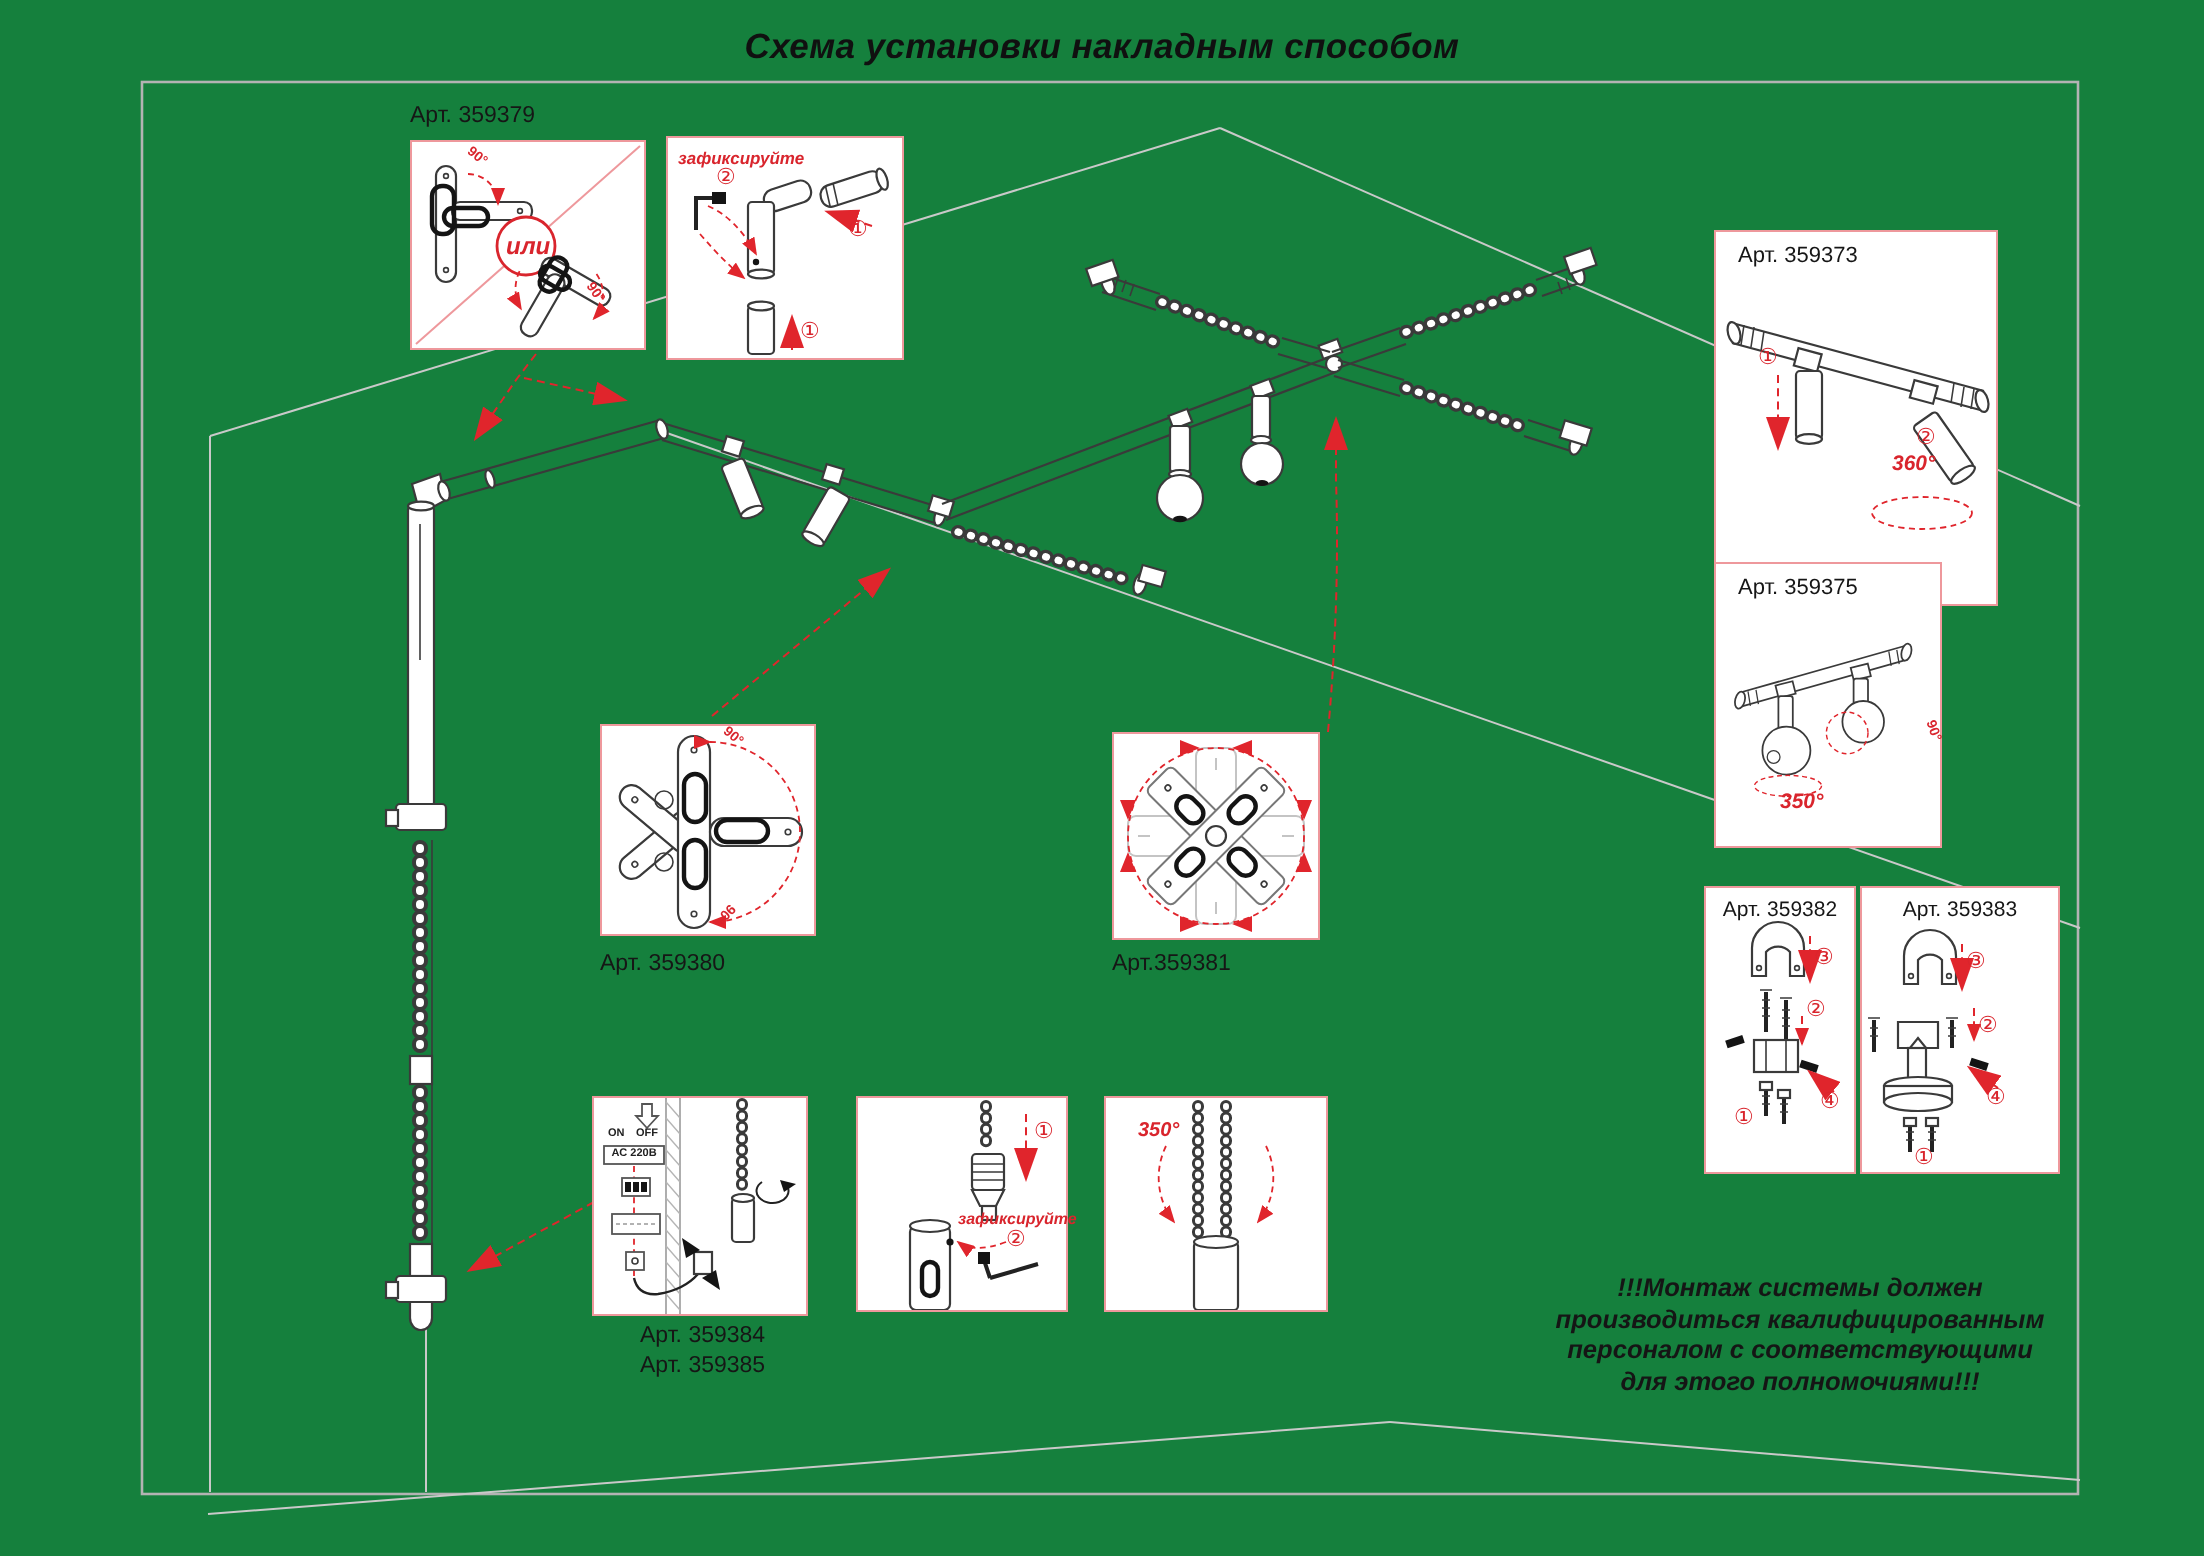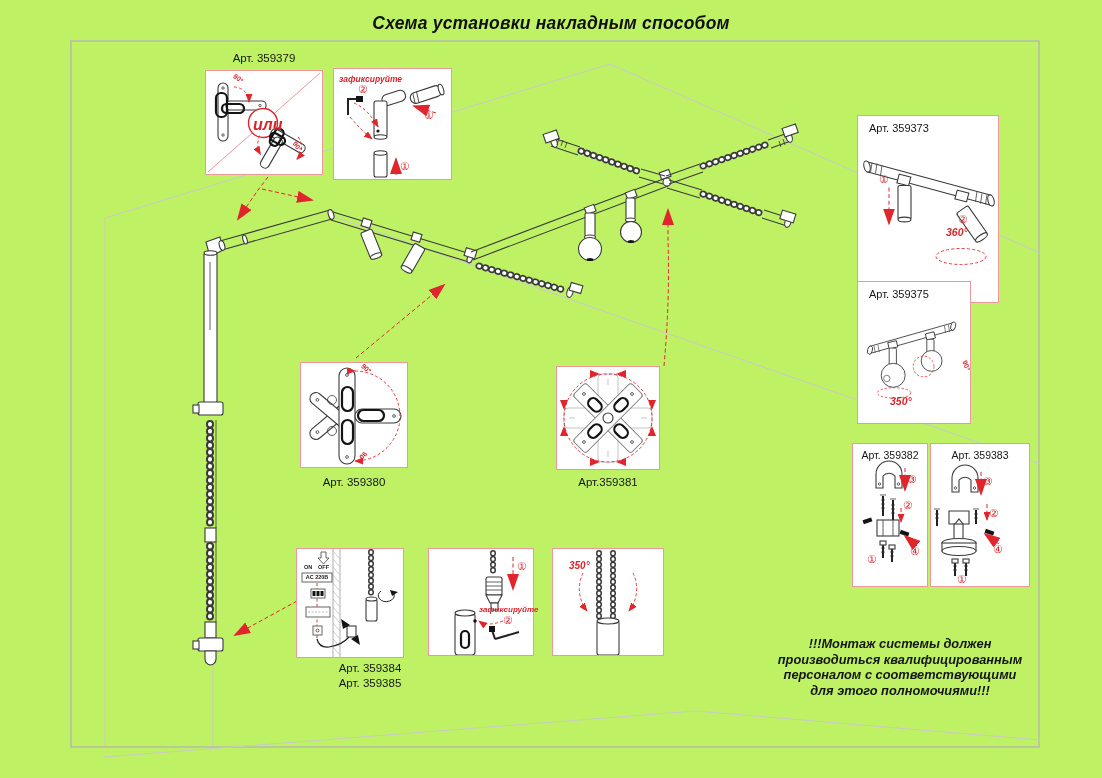--- a/index.html
+++ b/index.html
@@ -1,30 +1,30 @@
 <!DOCTYPE html>
 <html><head>
 <meta charset="utf-8">
 <style>
   html,body{margin:0;padding:0;background:#fff}
-  .page{position:relative;width:1102px;height:778px;background:#bef264;
+  .page{position:relative;width:1102px;height:778px;background:#15803d;
         font-family:"Liberation Sans",sans-serif;overflow:hidden}
   .title{position:absolute;top:13px;left:0;width:100%;text-align:center;
          font-size:17.5px;font-weight:bold;font-style:italic;color:#101010;letter-spacing:.2px}
   .mainsvg{position:absolute;left:0;top:0}
   .box{position:absolute;border:1px solid #ee989c;background:#fff;box-sizing:border-box}
   .box svg{display:block;width:100%;height:100%}
   .albl{position:absolute;font-size:11.5px;color:#161616;white-space:nowrap}
-  .ctr{text-align:center}
+  .ctr{}
   .inlbl{position:absolute;font-size:11px;color:#161616;white-space:nowrap;z-index:3}
   .num{position:absolute;font-size:11px;color:#d9252d;line-height:1;z-index:3}
   .deg{position:absolute;font-size:7px;font-weight:bold;color:#d9252d;line-height:1;z-index:3;white-space:nowrap}
   .degB{position:absolute;font-size:10.5px;font-weight:bold;font-style:italic;color:#d9252d;line-height:1;z-index:3;white-space:nowrap}
   .fixlbl{position:absolute;font-size:8.5px;font-style:italic;font-weight:bold;color:#d9252d;white-space:nowrap;z-index:3}
-  .orlbl{position:absolute;font-size:16px;font-style:italic;font-weight:bold;color:#d9252d;z-index:3}
+  .orlbl{position:absolute;font-size:12px;font-style:italic;font-weight:bold;color:#d9252d;z-index:3}
   .tiny{font-size:5.5px;font-weight:bold;color:#222;position:absolute;line-height:1;z-index:3}
   .warn{position:absolute;left:752px;top:636px;width:296px;text-align:center;
         font-size:12.8px;font-weight:bold;font-style:italic;color:#151515;line-height:15.5px}
   
   .tb{stroke:#3a3a3a;stroke-width:1.1;fill:none}
   .tbw{stroke:#3a3a3a;stroke-width:1.1;fill:#fff}
   .thin{stroke:#3a3a3a;stroke-width:.8;fill:none}
   .room{stroke:#c9c9c9;stroke-width:1;fill:none}
   .rd{stroke:#e0252c;stroke-width:1;stroke-dasharray:4 2.6;fill:none}
   .rds{stroke:#e0252c;stroke-width:.9;stroke-dasharray:3 2.2;fill:none}

